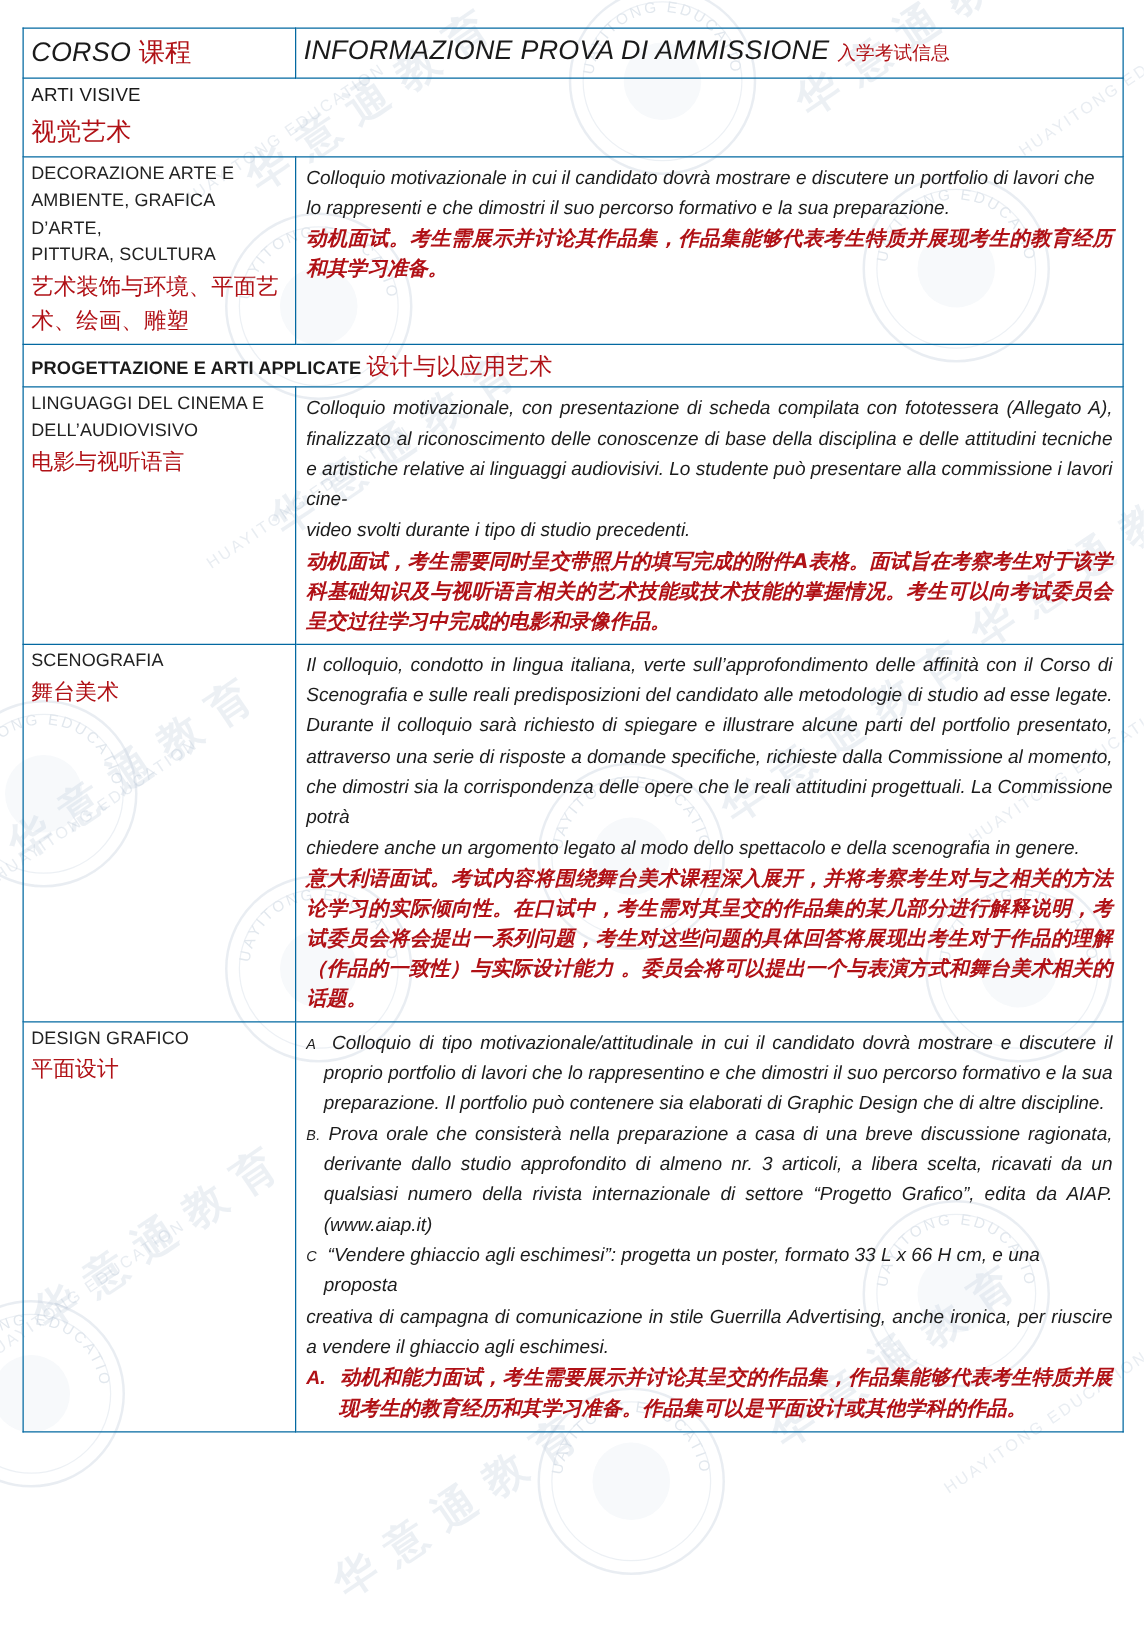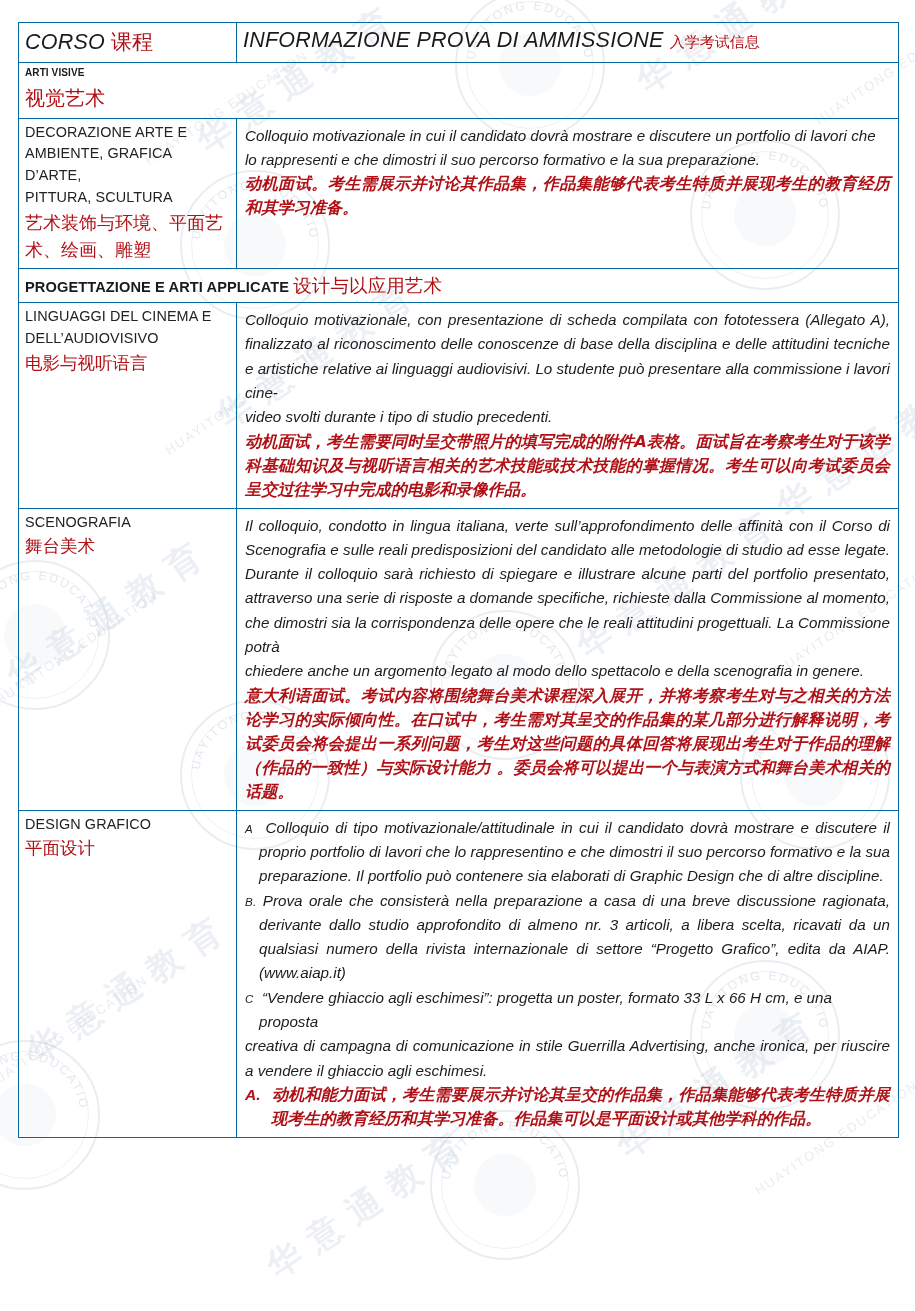--- a/index.html
+++ b/index.html
@@ -117,22 +117,22 @@
     color: #b01116;
     font-family: "DejaVu Sans", sans-serif;
     font-weight: 500;
     font-size: 21px;
     letter-spacing: 0;
   }
   .hdr-right .cn { font-size: 15px; }
 
   
   .grp-it {
-    font-weight: bold;
-    font-size: 10px;
+    font-weight: normal;
+    font-size: 15px;
     letter-spacing: .1px;
     line-height: 1.45;
   }
   .grp-cn {
     color: #b01116;
     font-family: "DejaVu Sans", sans-serif;
     font-size: 20px;
     font-weight: 500;
     line-height: 1.5;
     padding-top: 2px;

